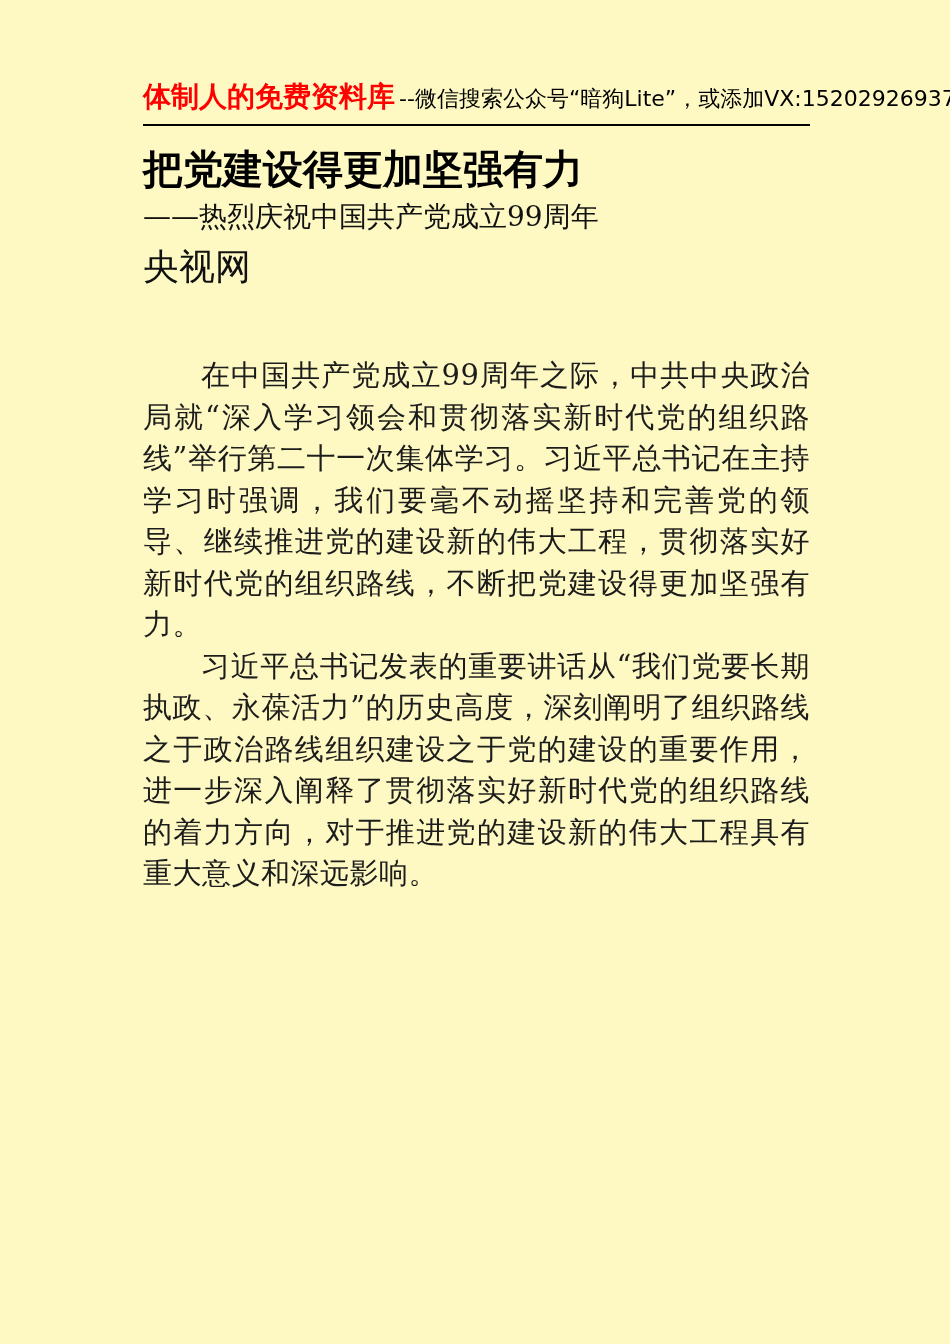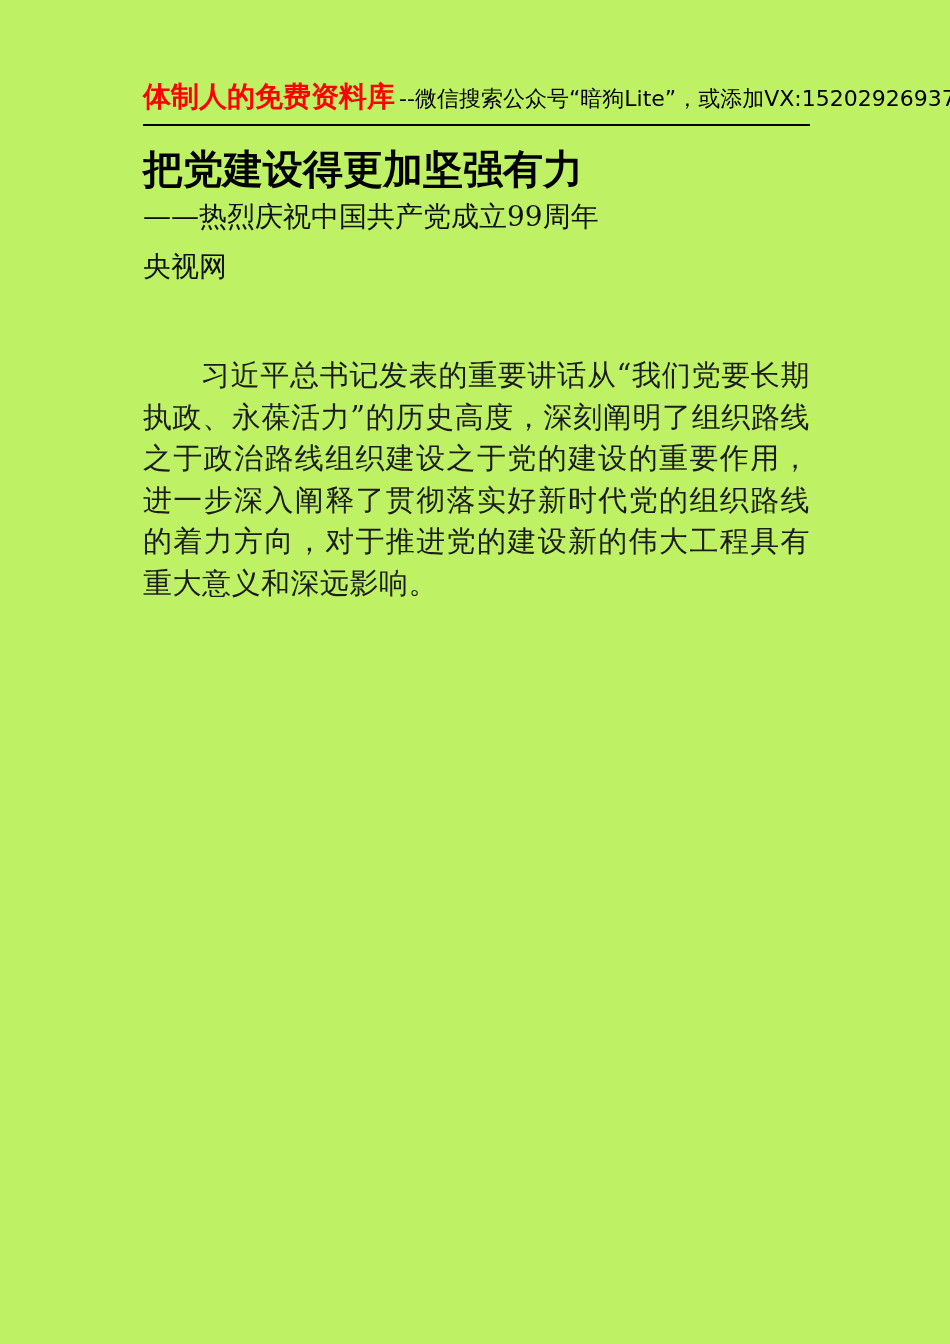--- a/index.html
+++ b/index.html
@@ -1,21 +1,21 @@
 <!DOCTYPE html>
 <html><head>
 <meta charset="utf-8">
 <style>
   * { margin: 0; padding: 0; box-sizing: border-box; }
   html, body { background: #ffffff; }
   .page {
     position: relative;
     width: 950px;
     height: 1344px;
-    background: #bef264;
+    background: #fef9c3;
     overflow: hidden;
     font-family: "DejaVu Serif", "Liberation Serif", serif;
   }
   .header {
     position: absolute;
     left: 143px;
     top: 78px;
     width: 667px;
     padding-bottom: 8px;
     border-bottom: 2px solid #000000;
@@ -52,21 +52,21 @@
     font-family: "DejaVu Serif", "Liberation Serif", serif;
   }
   .subtitle {
     font-size: 28px;
     color: #111111;
     line-height: 40px;
     font-family: "DejaVu Serif", "Liberation Serif", serif;
   }
   .byline {
     margin-top: 10px;
-    font-size: 28px;
+    font-size: 36px;
     color: #111111;
     line-height: 40px;
     font-family: "DejaVu Serif", "Liberation Serif", serif;
   }
   .body-text {
     position: absolute;
     left: 143px;
     top: 355px;
     width: 667px;
     color: #1c1c1c;
@@ -91,16 +91,17 @@
     <span class="brand" style="color: rgb(255, 0, 0);">体制人的免费资料库</span><span class="tagline">--微信搜索公众号“暗狗Lite”，或添加VX:15202926937</span>
   </div>
 
   <div class="title-block">
     <h1 class="title">把党建设得更加坚强有力</h1>
     <div class="subtitle">——热烈庆祝中国共产党成立99周年</div>
     <div class="byline">央视网</div>
   </div>
 
   <div class="body-text">
+      <p>在中国共产党成立99周年之际，中共中央政治局就“深入学习领会和贯彻落实新时代党的组织路线”举行第二十一次集体学习。习近平总书记在主持学习时强调，我们要毫不动摇坚持和完善党的领导、继续推进党的建设新的伟大工程，贯彻落实好新时代党的组织路线，不断把党建设得更加坚强有力。</p>
       <p>习近平总书记发表的重要讲话从“我们党要长期执政、永葆活力”的历史高度，深刻阐明了组织路线之于政治路线组织建设之于党的建设的重要作用，进一步深入阐释了贯彻落实好新时代党的组织路线的着力方向，对于推进党的建设新的伟大工程具有重大意义和深远影响。</p>
     </div>
 
 </div>
 
 </body></html>

